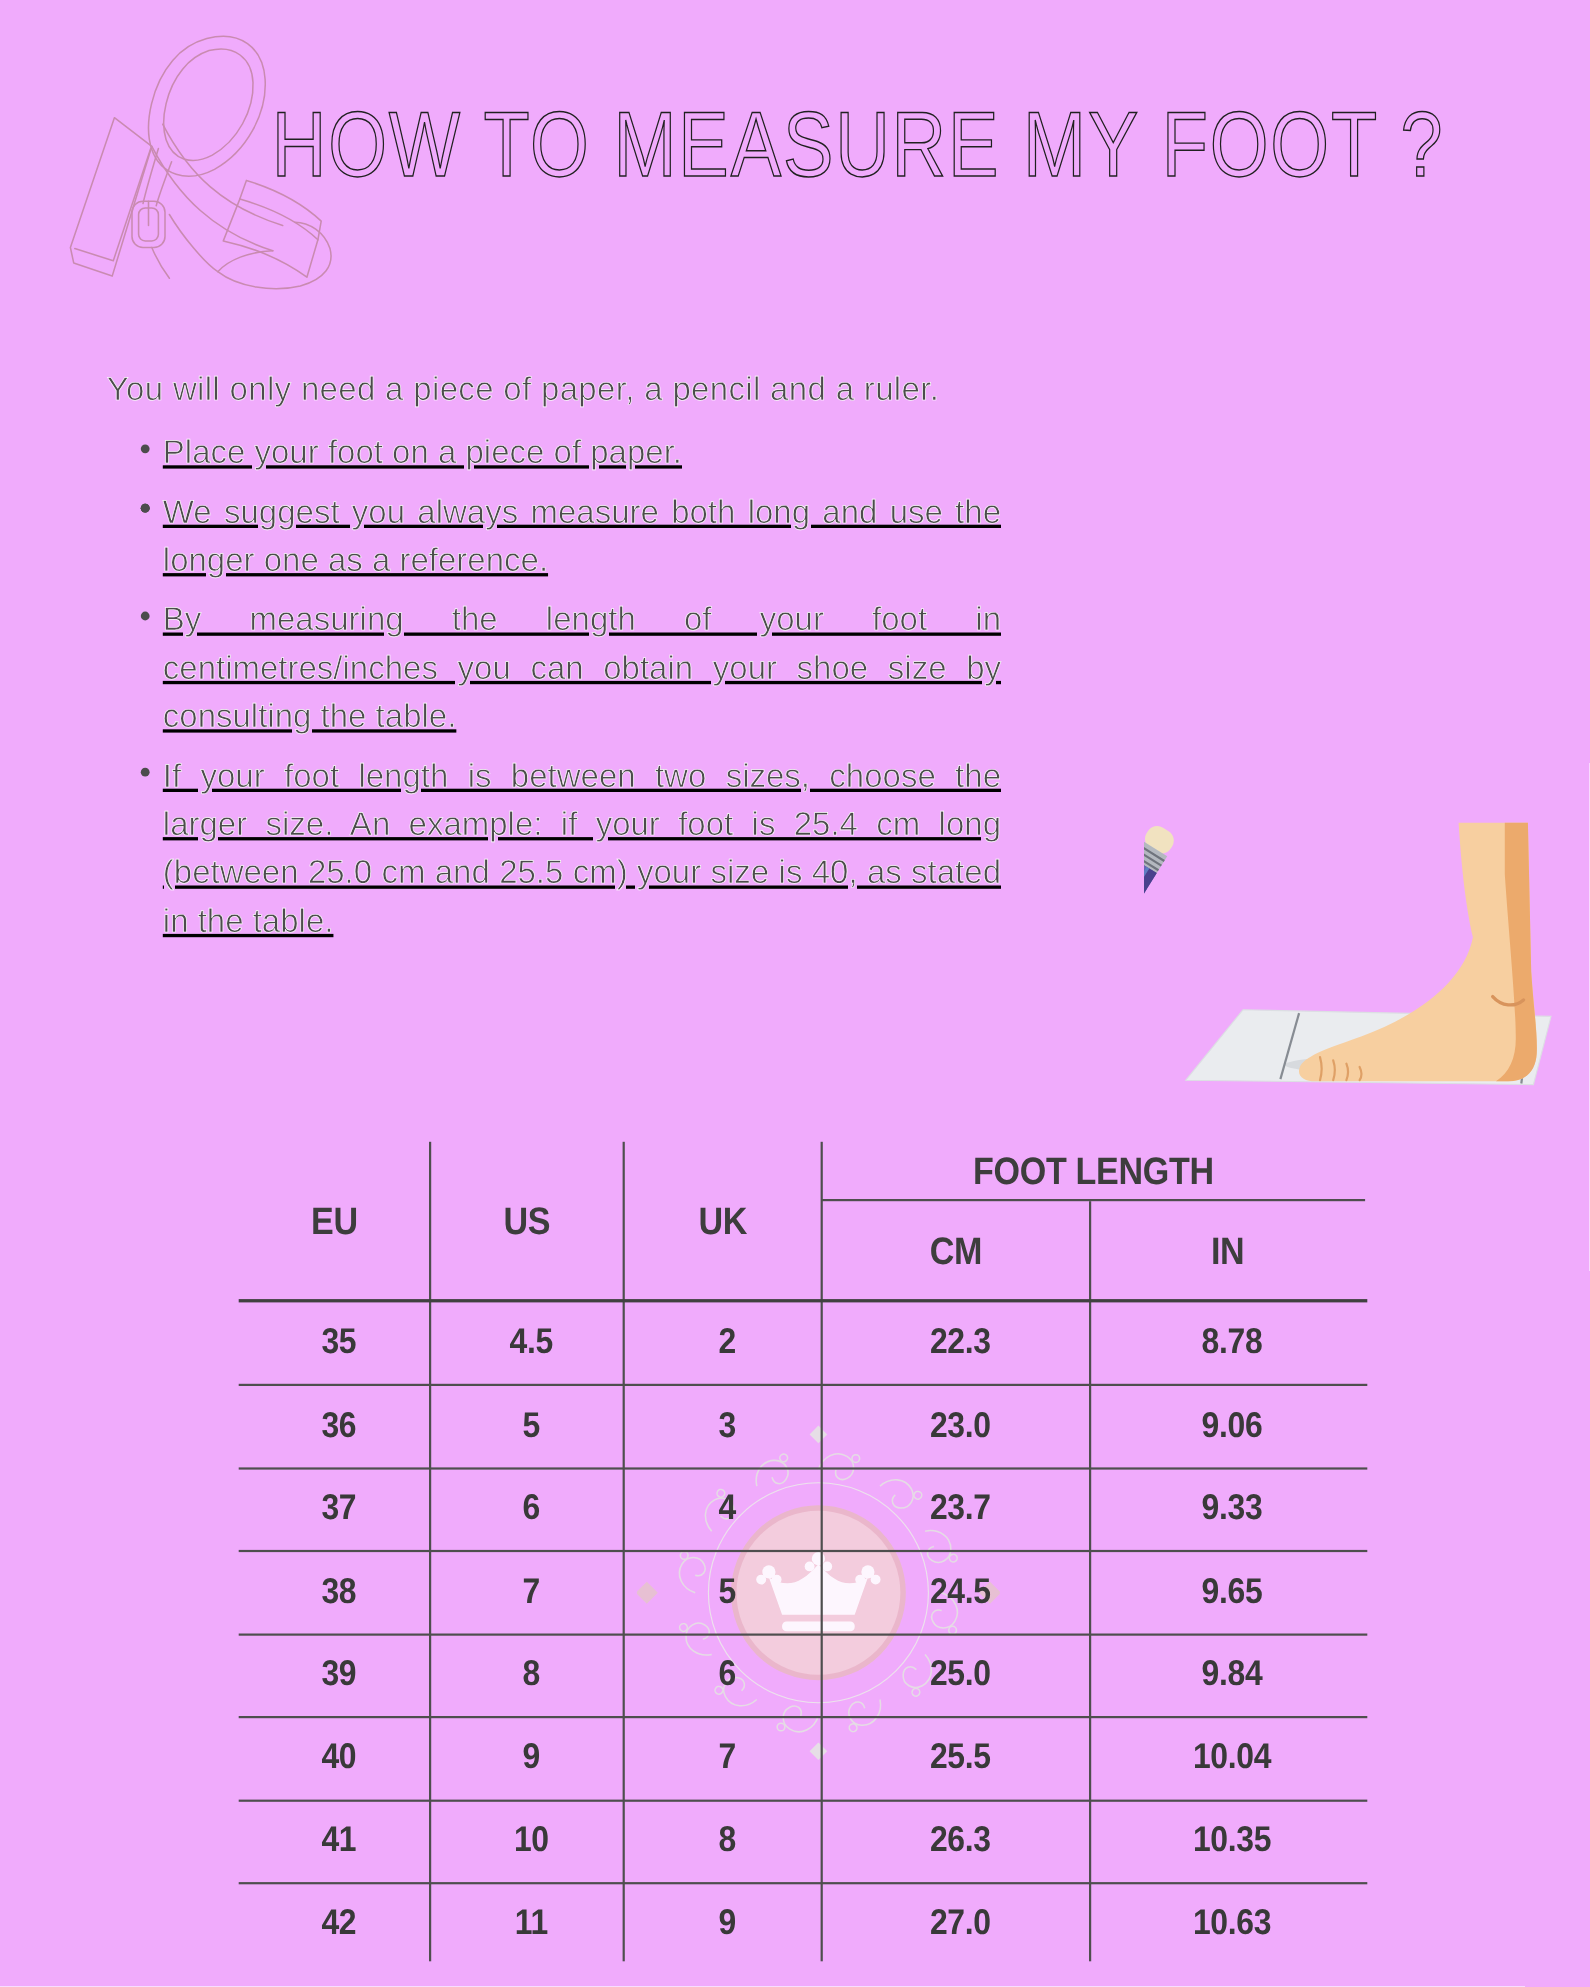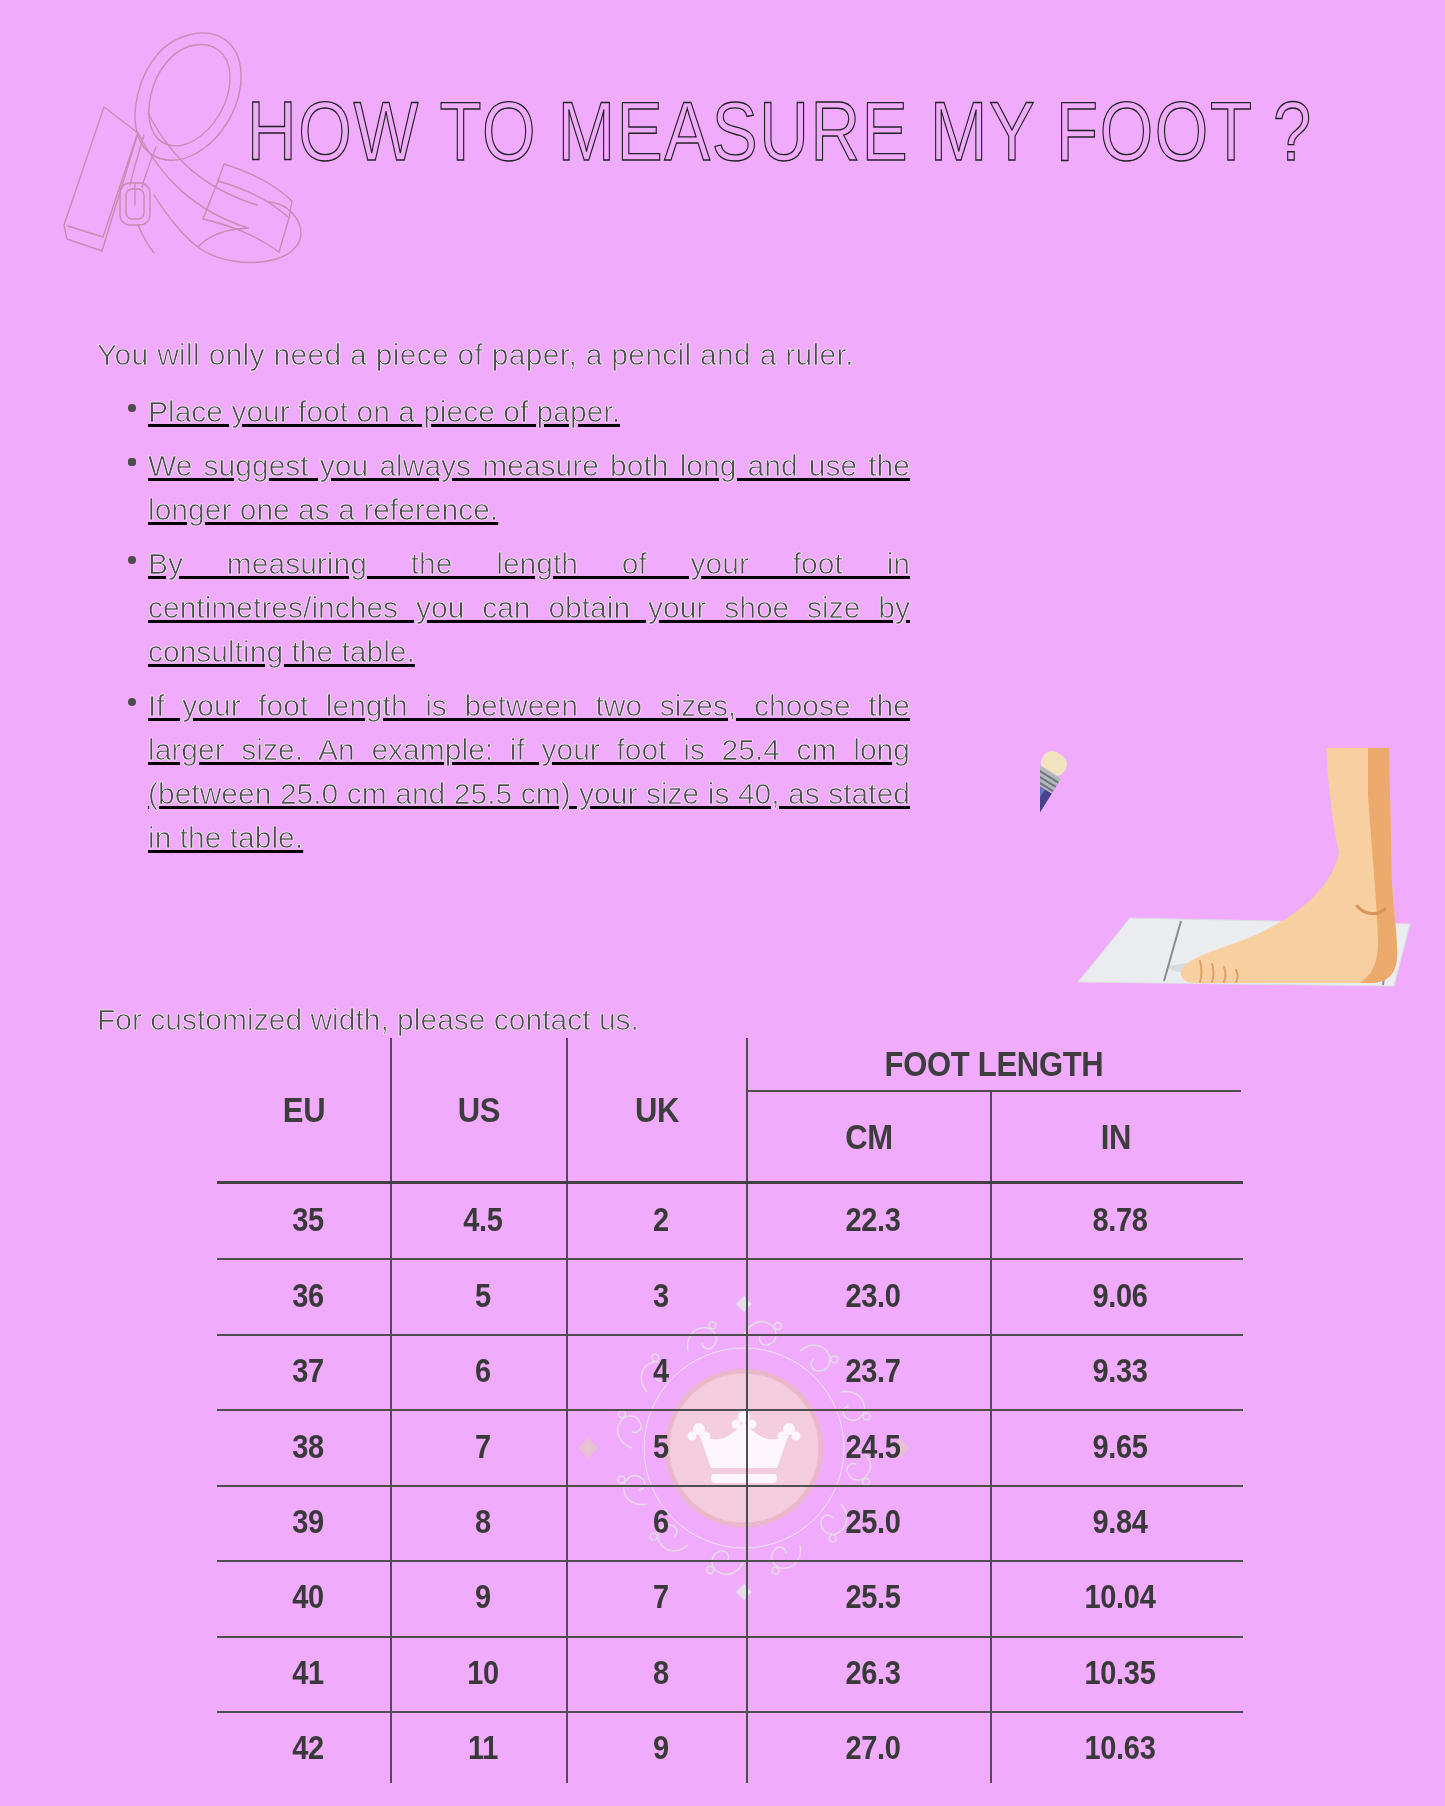--- a/index.html
+++ b/index.html
@@ -58,21 +58,20 @@
 
   <ul class="abs bullets">
     <li><span class="dot"></span><span class="thin">Place your foot on a piece of paper.</span></li>
     <li><span class="dot"></span></li>
     <li><span class="dot"></span></li>
     <li><span class="dot"></span><span class="thin">We suggest you always measure both long and use the longer one as a reference.</span></li>
     <li><span class="dot"></span><span class="thin">By measuring the length of your foot in centimetres/inches you can obtain your shoe size by consulting the table.</span></li>
     <li><span class="dot"></span><span class="thin">If your foot length is between two sizes, choose the larger size. An example: if your foot is 25.4 cm long (between 25.0 cm and 25.5 cm) your size is 40, as stated in the table.</span></li>
   </ul>
 
-  <p class="abs thin note">For customized width, please contact us.</p>
 
   <svg class="abs" style="left:1040px;top:735px;" width="405" height="255" viewBox="0 0 405 255">
     <polygon points="38,247 90,183 370,189 354,251" fill="#eaecef" stroke="#dcdfe3" stroke-width="1"></polygon>
     <ellipse cx="238" cy="233" rx="110" ry="9" fill="#d7dade"></ellipse>
     <path d="M351,187 L343,250" stroke="#878c93" stroke-width="2" fill="none"></path>
     <path d="M286,13 C289,62 294,96 299,117 C291,158 247,189 198,207 C170,217 148,224 142,234 C138,243 145,248 156,248 L331,248 C347,248 356,239 357,223 C358,204 354,178 352,148 L349,13 Z" fill="#f7cfa0"></path>
     <path d="M328,13 L349,13 L352,148 C354,180 358,207 357,223 C356,239 347,248 331,248 L320,248 C332,240 338,227 338,209 C338,178 332,118 328,60 Z" fill="#ecaa6c"></path>
     <path d="M317,171 C325,180 337,181 345,174" stroke="#d8945c" stroke-width="3" fill="none" stroke-linecap="round"></path>
     <g stroke="#dfa066" stroke-width="2" fill="none" stroke-linecap="round">
       <path d="M160,226 C162,233 162,240 160,247"></path>

